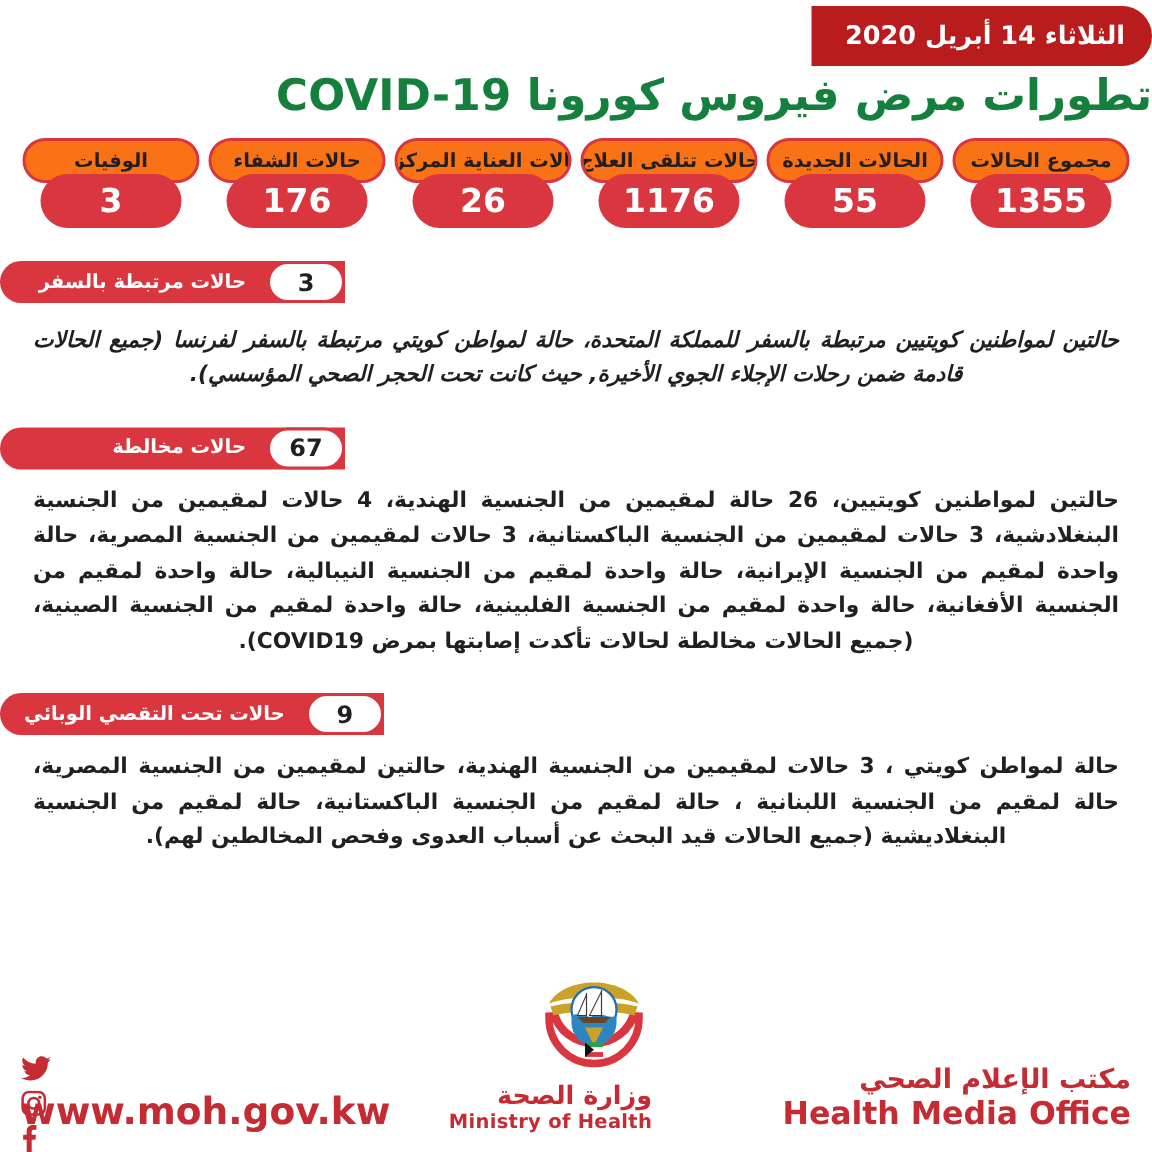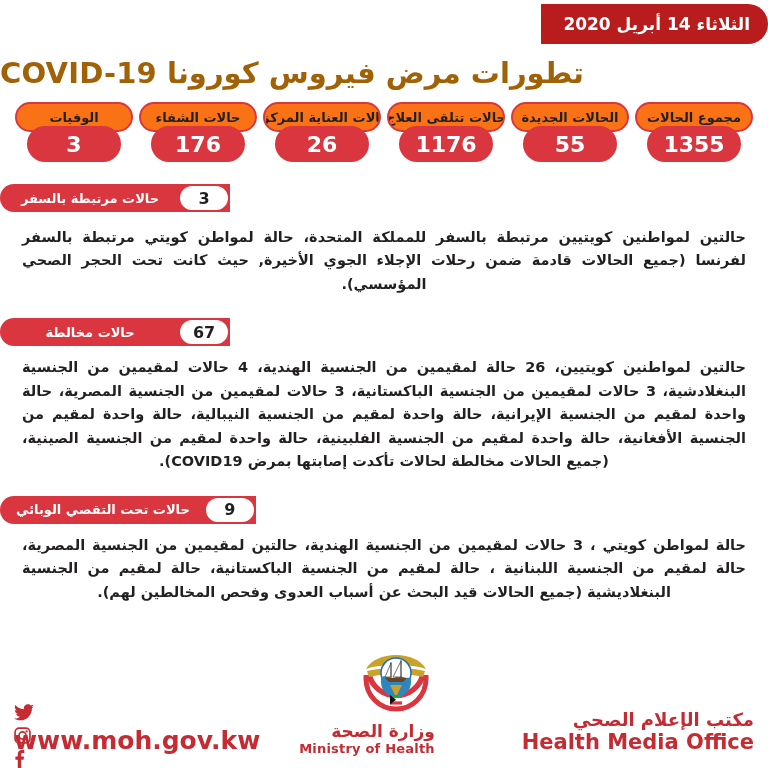--- a/index.html
+++ b/index.html
@@ -34,25 +34,24 @@
     display: flex;
     align-items: center;
     justify-content: center;
     border-radius: 0 20px 20px 0;
     margin-top: 4px;
     letter-spacing: 0.2px;
   }
 
   
   .main-title {
-    text-align: left;
-    color: #a16207;
+    text-align: right;
+    color: #15803d;
     font-size: 29px;
     font-weight: bold;
-    margin-top: 10px;
     margin-bottom: 6px;
     letter-spacing: 0.2px;
   }
 
   
   .stats-row {
     display: flex;
     flex-direction: row;
     justify-content: center;
     align-items: flex-start;
@@ -124,37 +123,37 @@
     color: #231f20;
     font-size: 16px;
     font-weight: bold;
     margin-left: -2px;
   }
   .section-title {
     flex: 1;
     color: #ffffff;
     font-size: 13px;
     font-weight: bold;
-    text-align: center;
+    text-align: right;
     padding: 0 16px;
     white-space: nowrap;
   }
 
   
   .para {
     text-align: justify;
     text-align-last: center;
     font-size: 14.5px;
     line-height: 1.62;
     color: #231f20;
     padding: 0 22px;
     margin-top: 10px;
     font-weight: bold;
   }
-  .para.p-travel { margin-top: 14px; }
+  .para.p-travel { margin-top: 14px; font-style: italic; }
 
   
   .footer {
     position: absolute;
     left: 0;
     right: 0;
     bottom: 0;
     height: 118px;
     display: flex;
     flex-direction: row;

